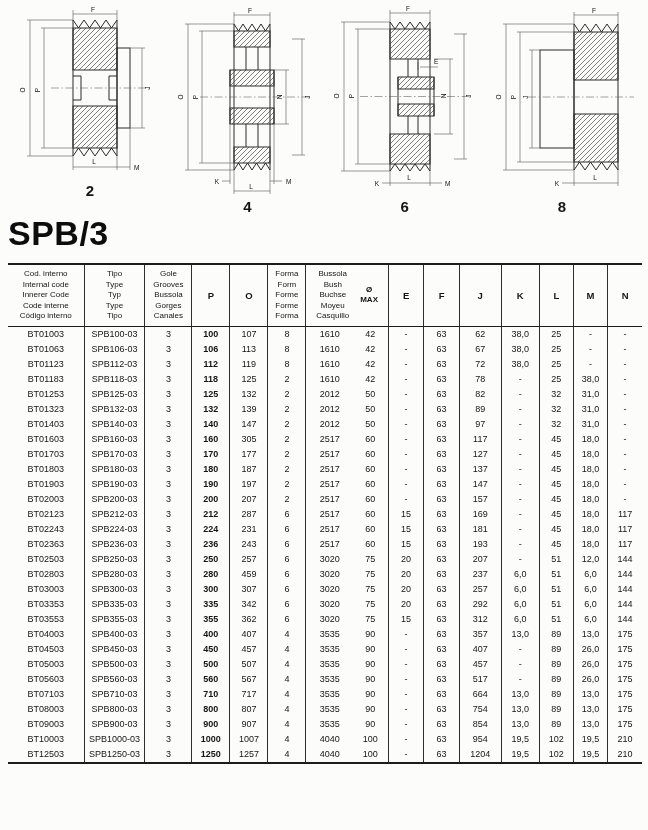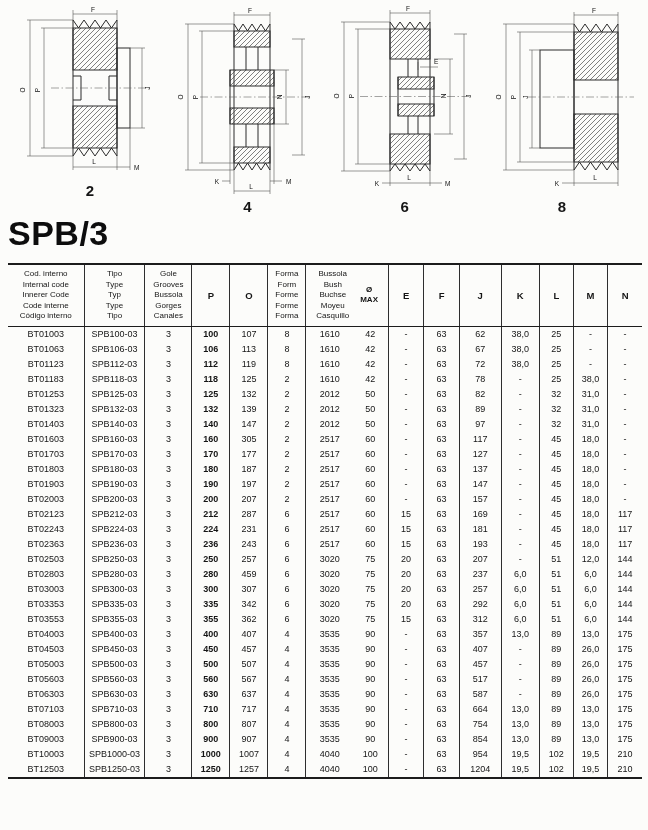--- a/index.html
+++ b/index.html
@@ -713,37 +713,20 @@
           <td>90</td>
           <td>-</td>
           <td>63</td>
           <td>517</td>
           <td>-</td>
           <td>89</td>
           <td>26,0</td>
           <td>175</td>
         </tr>
         <tr>
-          <td>BT06303</td>
-          <td>SPB630-03</td>
-          <td>3</td>
-          <td class="bold">630</td>
-          <td>637</td>
-          <td>4</td>
-          <td class="no-rb">3535</td>
-          <td>90</td>
-          <td>-</td>
-          <td>63</td>
-          <td>587</td>
-          <td>-</td>
-          <td>89</td>
-          <td>26,0</td>
-          <td>175</td>
-        </tr>
-        <tr>
           <td>BT07103</td>
           <td>SPB710-03</td>
           <td>3</td>
           <td class="bold">710</td>
           <td>717</td>
           <td>4</td>
           <td class="no-rb">3535</td>
           <td>90</td>
           <td>-</td>
           <td>63</td>

